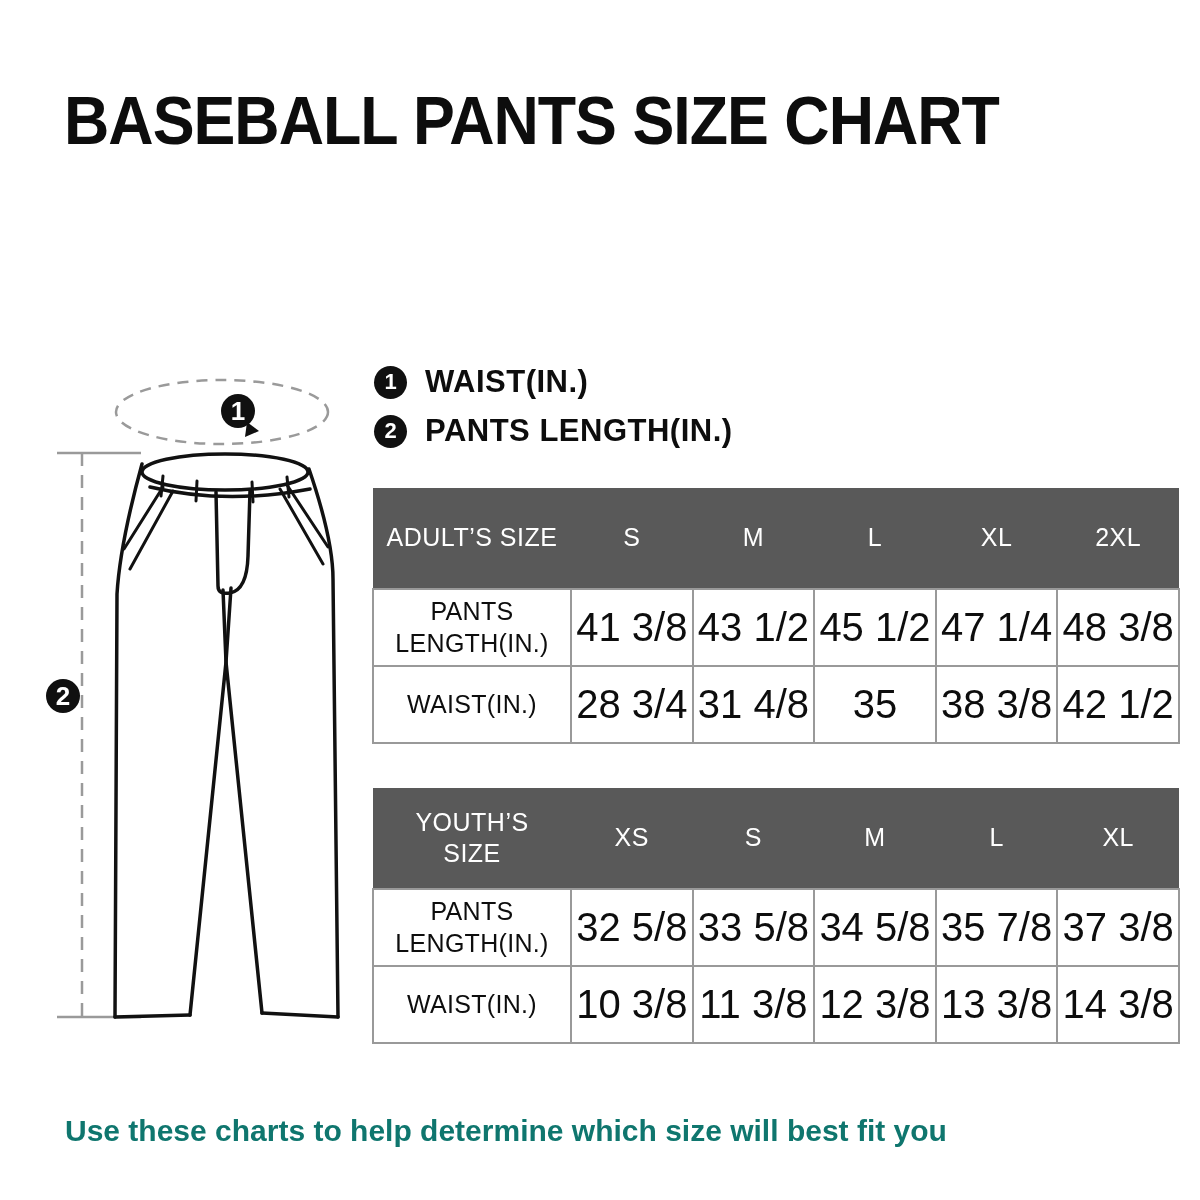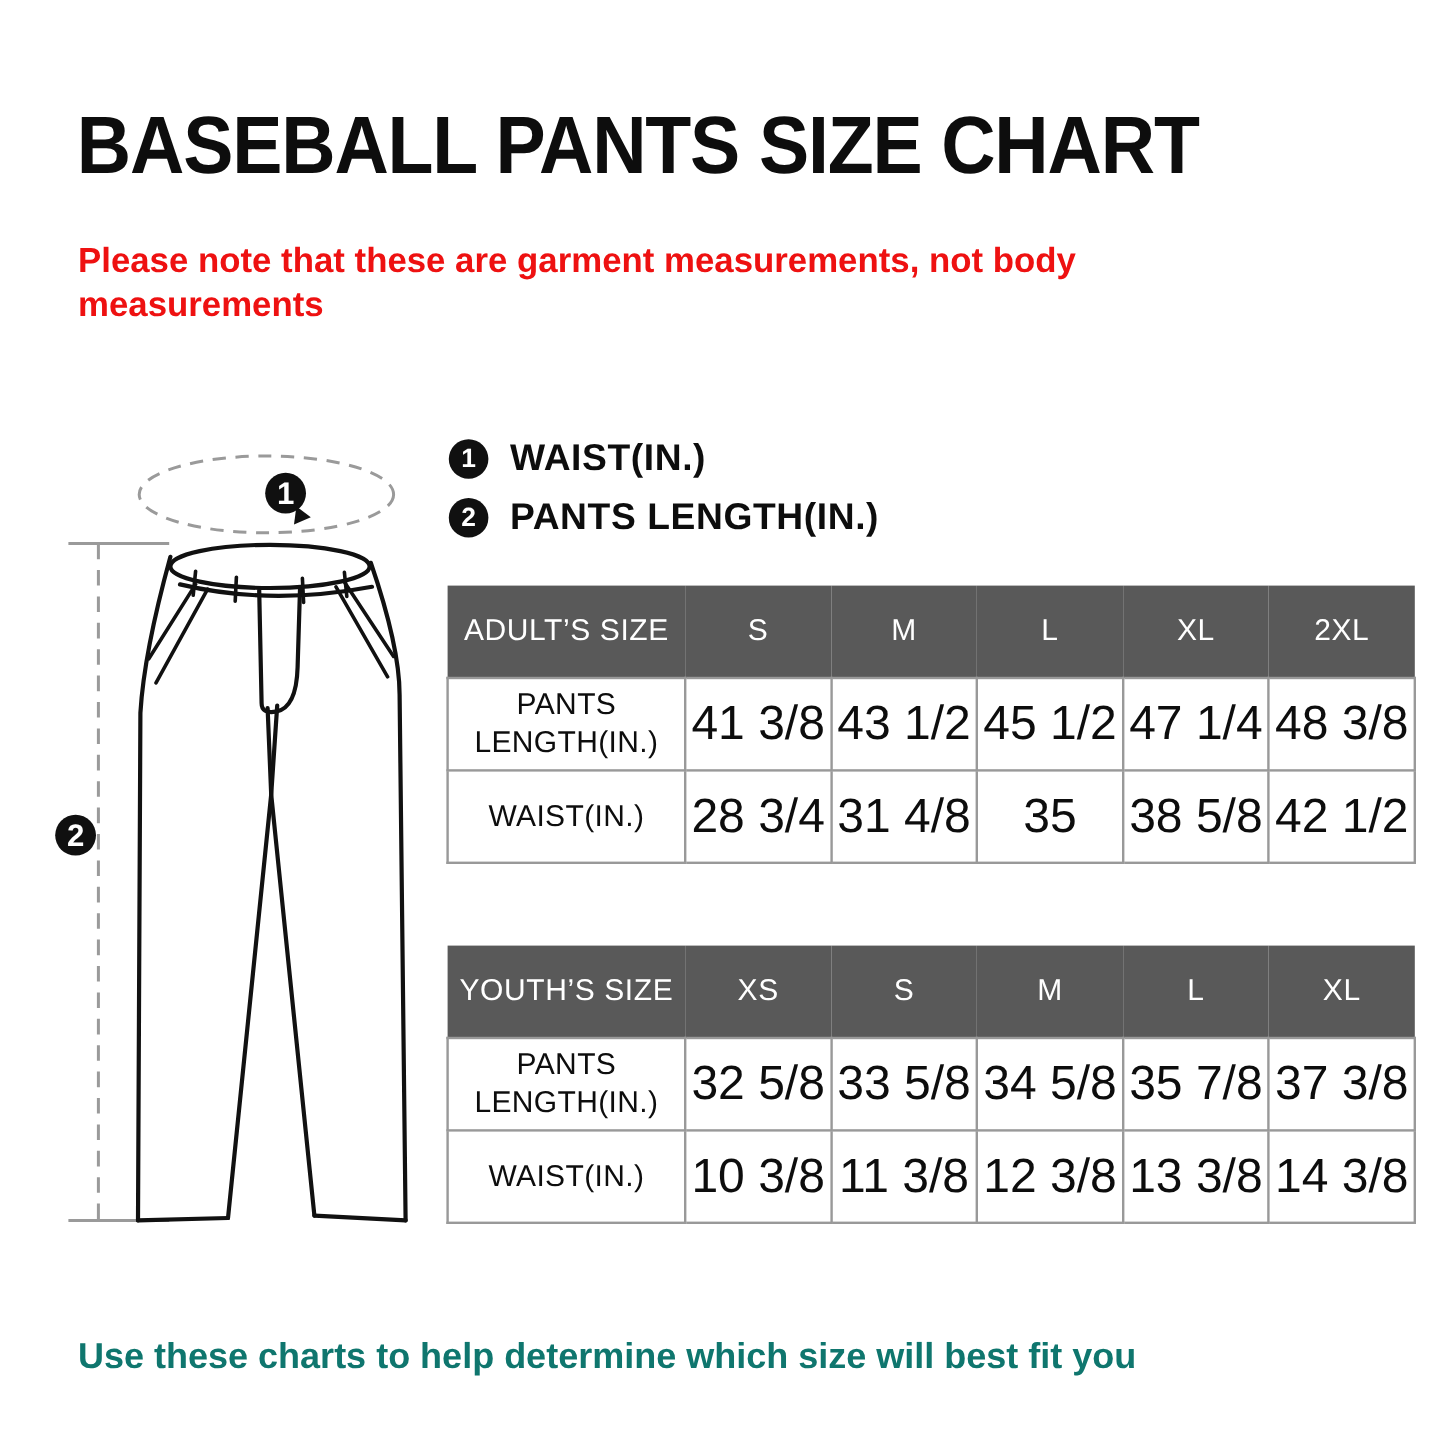--- a/index.html
+++ b/index.html
@@ -27,44 +27,40 @@
   .legend-label{font-size:31px;font-weight:700;color:#0d0d0d;letter-spacing:.5px;white-space:nowrap;}
   .size-table{
     position:absolute;left:372px;width:806px;border-collapse:collapse;table-layout:fixed;background:#fff;
   }
   .size-table.adult{top:464px;}
   .size-table.youth{top:764px;border-radius:32px;}
   .size-table col.c0{width:198px;}
   .size-table col.cn{width:121.6px;}
   .size-table th{
     background:#595959;color:#ffffff;font-size:25px;font-weight:400;
-    height:76px;line-height:1.25;letter-spacing:.5px;border:0;padding:0;
+    height:76px;line-height:1.25;letter-spacing:.5px;border:0;padding:12px;
   }
   .size-table td{
     border:2px solid #999999;height:75px;text-align:center;vertical-align:middle;
     padding:0;background:#fff;
   }
   .size-table td.rowlabel{font-size:25px;line-height:1.25;letter-spacing:.3px;color:#0d0d0d;}
   .size-table td.val{font-size:40px;color:#0d0d0d;}
   .footer-note{
     position:absolute;left:65px;top:1090px;
     font-size:30px;font-weight:700;color:#0f766e;white-space:nowrap;
   }
 </style>
 </head>
 <body>
 
 <div class="canvas">
 
   <h1 class="page-title">BASEBALL PANTS SIZE CHART</h1>
 
-  <div class="note">
-    <span>Please note that these are garment measurements, not body</span><br>
-    <span>measurements</span>
-  </div>
 
   <svg class="diagram" viewBox="0 0 330 680" xmlns="http://www.w3.org/2000/svg">
 
     <g stroke="#9a9a9a" stroke-width="2.5" fill="none">
       <ellipse cx="182" cy="48" rx="106" ry="32" stroke-dasharray="11 8"></ellipse>
       <line x1="17" y1="89" x2="101" y2="89"></line>
       <line x1="42" y1="89" x2="42" y2="653" stroke-dasharray="13 9"></line>
       <line x1="17" y1="653" x2="101" y2="653"></line>
     </g>
 
@@ -130,21 +126,21 @@
         <td class="val">43 1/2</td>
         <td class="val">45 1/2</td>
         <td class="val">47 1/4</td>
         <td class="val">48 3/8</td>
       </tr>
       <tr>
         <td class="rowlabel">WAIST(IN.)</td>
         <td class="val">28 3/4</td>
         <td class="val">31 4/8</td>
         <td class="val">35</td>
-        <td class="val">38 5/8</td>
+        <td class="val">38 3/8</td>
         <td class="val">42 1/2</td>
       </tr>
     </tbody>
   </table>
 
   <table class="size-table youth">
     <colgroup>
         <col class="c0">
         <col class="cn">
         <col class="cn">

